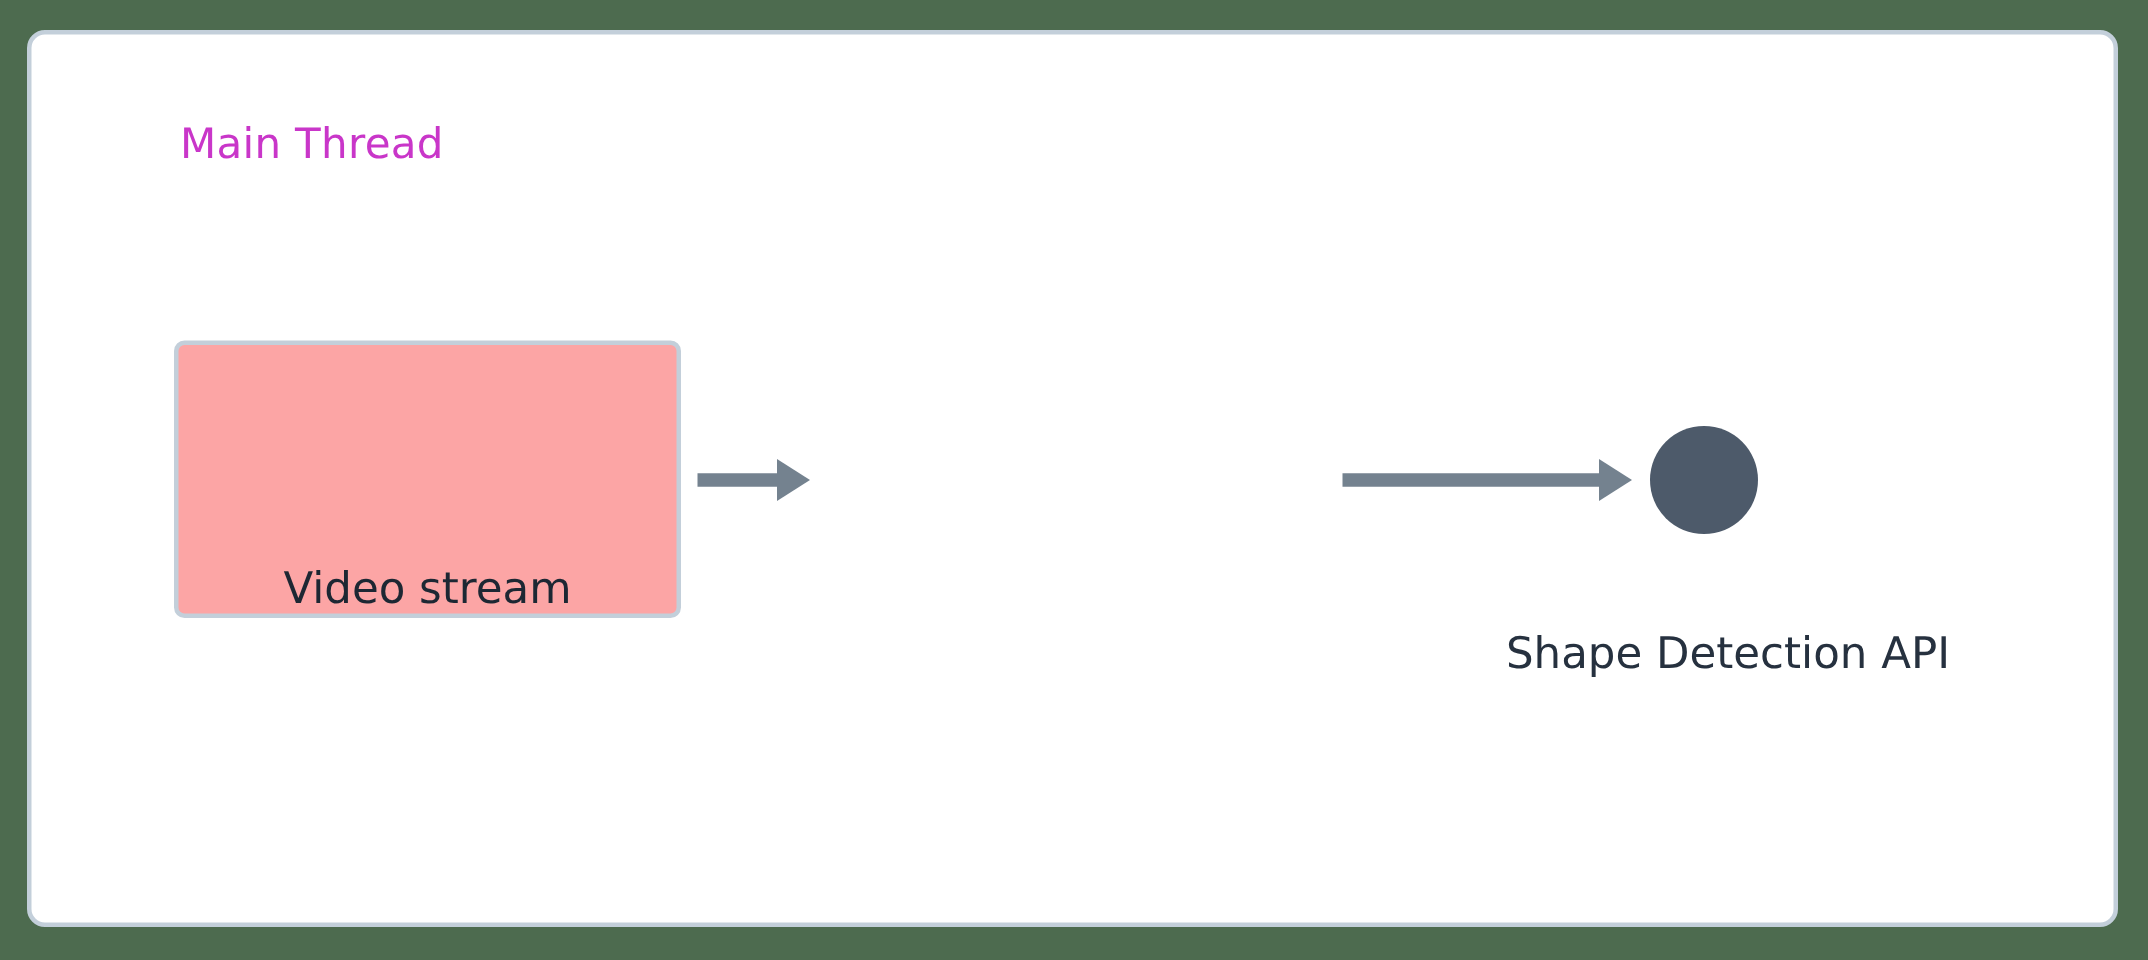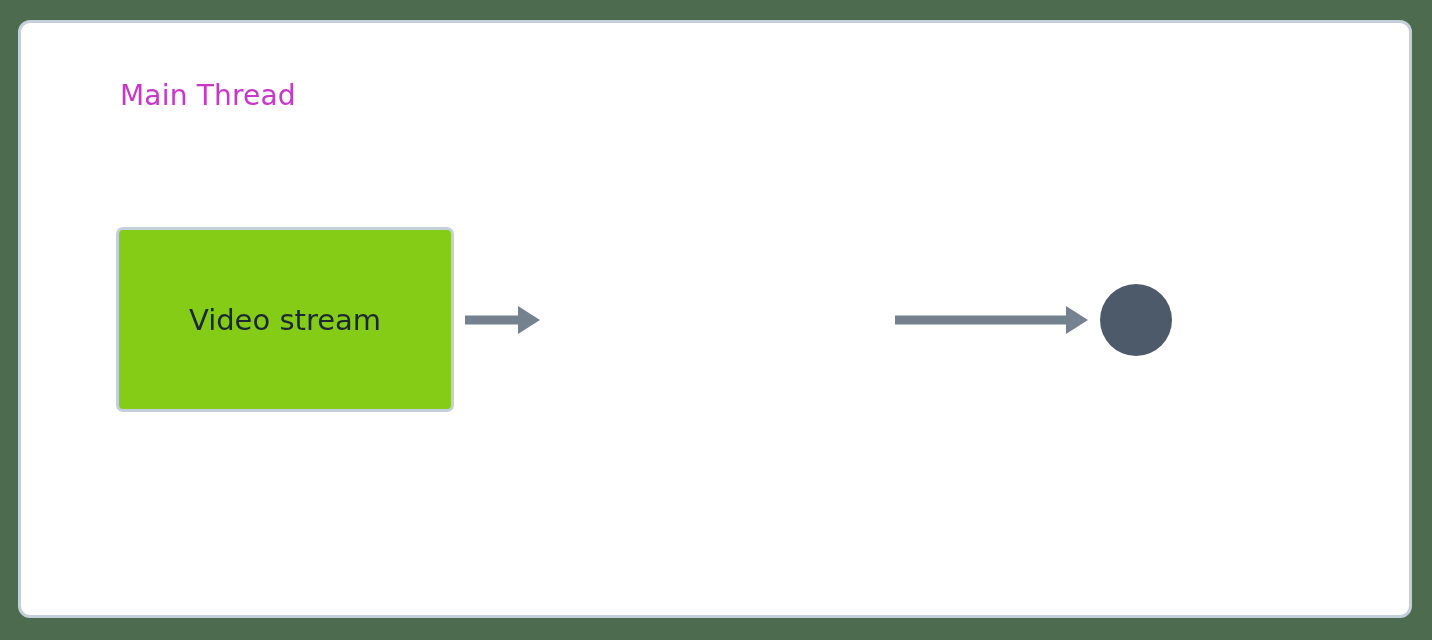--- a/index.html
+++ b/index.html
@@ -44,25 +44,25 @@
     line-height: 32px;
     color: #c936c9;
     white-space: nowrap;
     letter-spacing: 0.2px;
   }
 
   
   .node-box {
     position: absolute;
     box-sizing: border-box;
-    background: #84cc16;
+    background: #fca5a5;
     border: 3px solid #c3cfda;
     border-radius: 7px;
     display: flex;
-    align-items: center;
+    align-items: flex-end;
     justify-content: center;
   }
   .node-box .node-label {
     font-size: 29px;
     line-height: 34px;
     color: #1d2733;
     white-space: nowrap;
   }
 
   #node-video-stream {
@@ -147,14 +147,15 @@
     <svg width="200" height="44" viewBox="0 0 200 44" xmlns="http://www.w3.org/2000/svg">
       <g>
         <line x1="3" y1="22" x2="176" y2="22" stroke="#74828f" stroke-width="9" stroke-linecap="butt"></line>
         <polygon points="174,8 196,22 174,36" fill="#74828f"></polygon>
       </g>
     </svg>
   </div>
 
   <div id="node-shape-detection-circle"></div>
 
+  <div id="label-shape-detection-api">Shape Detection API</div>
 
 </div>
 
 </body></html>

